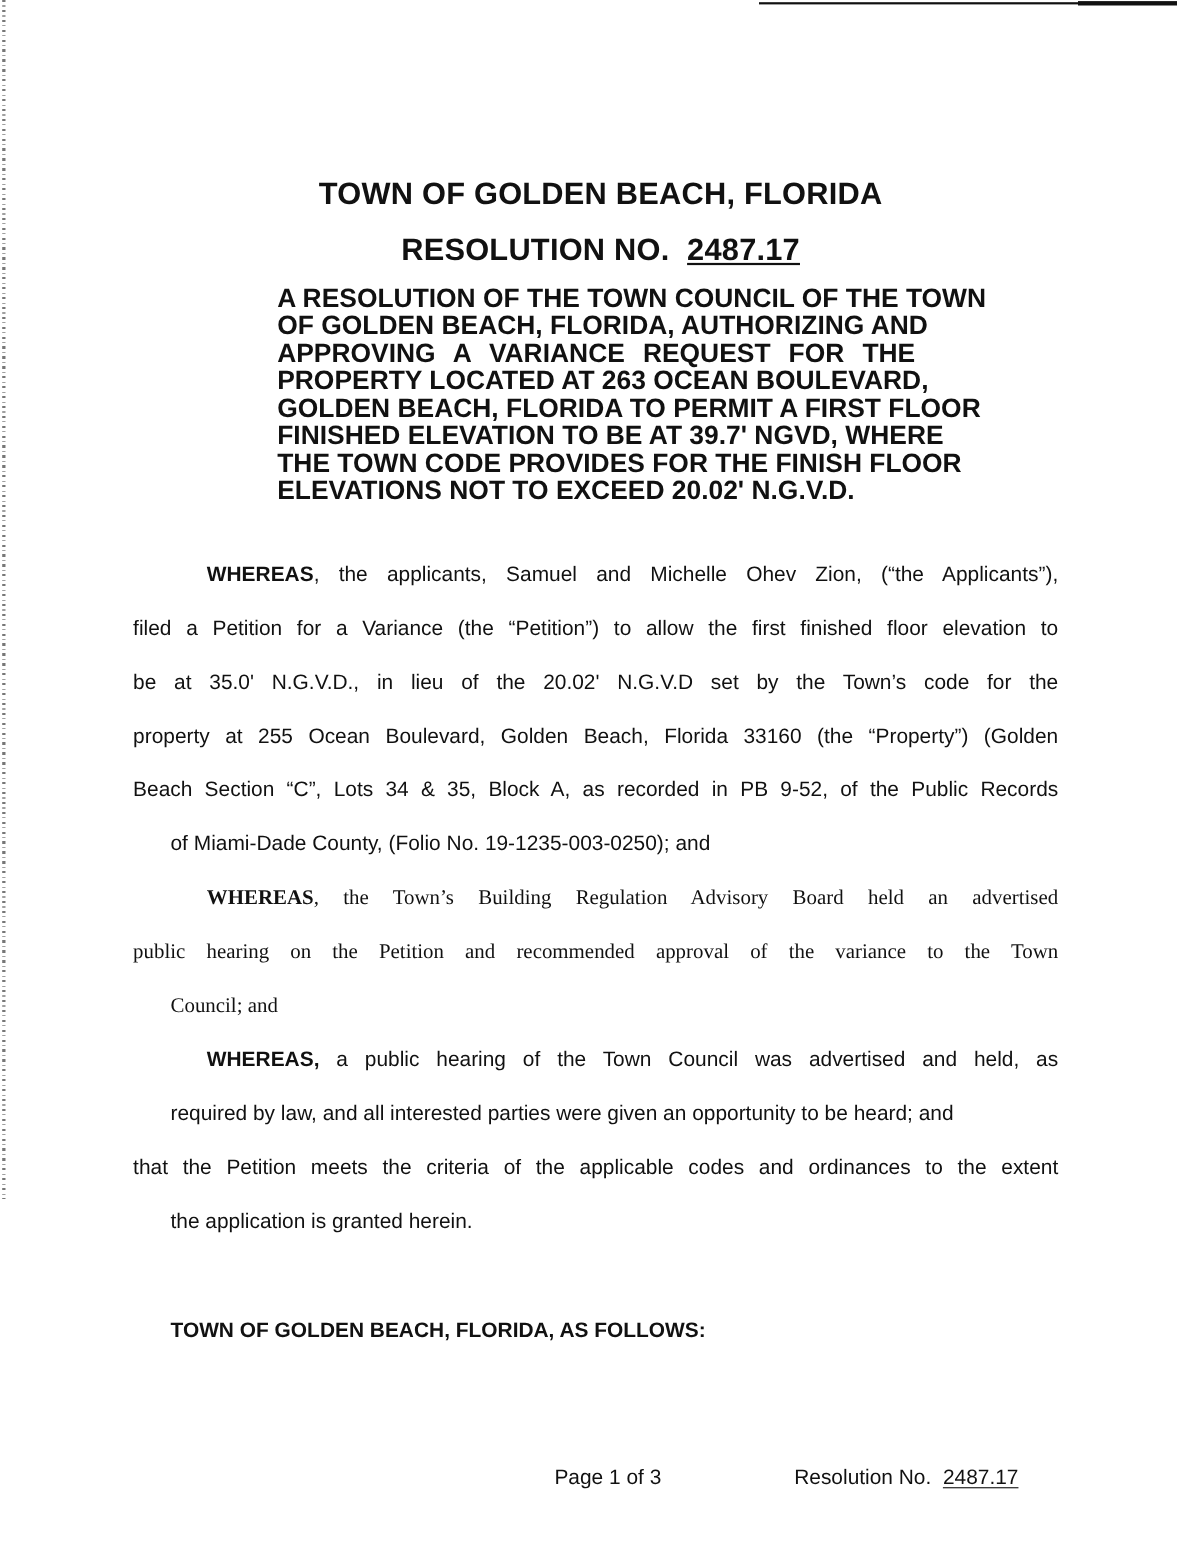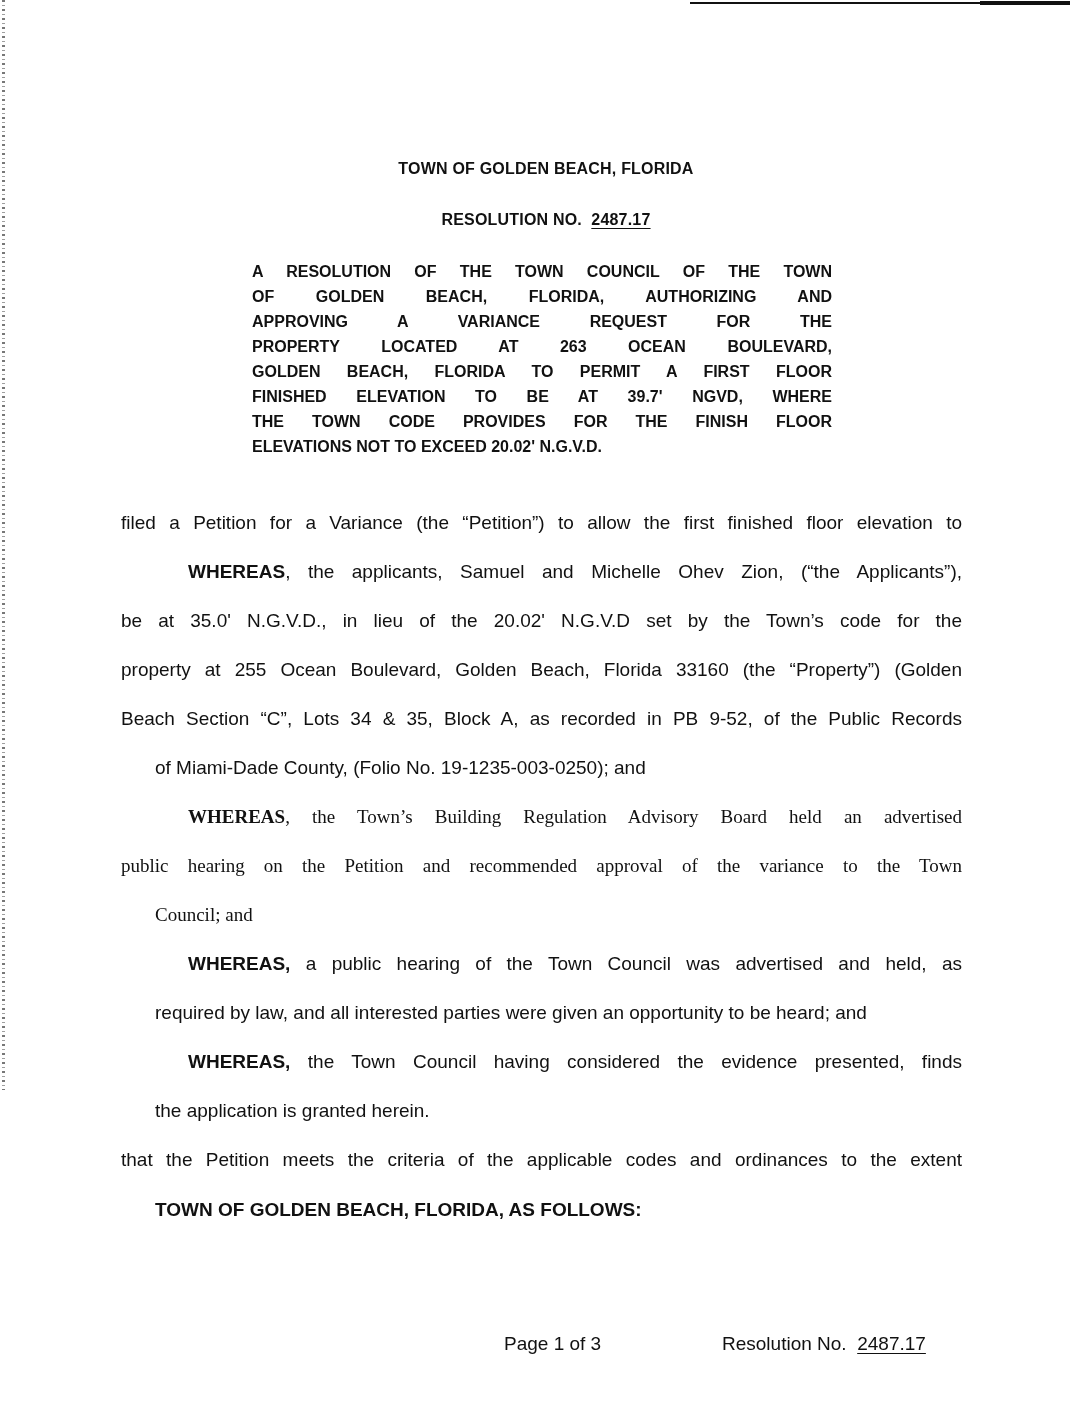--- a/index.html
+++ b/index.html
@@ -45,34 +45,34 @@
       width: 90px;
       height: 4px;
       background: #111;
     }
     .heading {
       position: absolute;
       left: 0;
       width: 1092px;
       text-align: center;
       font-weight: bold;
-      font-size: 16px;
+      font-size: 28px;
       letter-spacing: 0.2px;
     }
     .heading.title { top: 160px; }
     .heading.resno { top: 211px; }
     .underline { text-decoration: underline; text-underline-offset: 3px; }
 
     .caption {
       position: absolute;
       left: 252px;
       top: 259px;
       width: 580px;
       font-weight: bold;
-      font-size: 16px;
+      font-size: 24px;
       line-height: 25px;
       text-align: justify;
       text-align-last: left;
     }
     .caption .line {
       display: block;
       text-align: justify;
       text-align-last: justify;
       white-space: nowrap;
     }
@@ -130,43 +130,42 @@
   <span class="line">OF GOLDEN BEACH, FLORIDA, AUTHORIZING AND</span>
   <span class="line">APPROVING A VARIANCE REQUEST FOR THE</span>
   <span class="line">PROPERTY LOCATED AT 263 OCEAN BOULEVARD,</span>
   <span class="line">GOLDEN BEACH, FLORIDA TO PERMIT A FIRST FLOOR</span>
   <span class="line">FINISHED ELEVATION TO BE AT 39.7' NGVD, WHERE</span>
   <span class="line">THE TOWN CODE PROVIDES FOR THE FINISH FLOOR</span>
   <span class="line last">ELEVATIONS NOT TO EXCEED 20.02' N.G.V.D.</span>
 </div>
 
 <div class="body-text p1">
+  <span class="body-line indent"><span class="bold">WHEREAS</span><span>, the applicants, Samuel and Michelle Ohev Zion, (“the Applicants”),</span></span>
   <span class="body-line">filed a Petition for a Variance (the “Petition”) to allow the first finished floor elevation to</span>
-  <span class="body-line indent"><span class="bold">WHEREAS</span><span>, the applicants, Samuel and Michelle Ohev Zion, (“the Applicants”),</span></span>
   <span class="body-line">be at 35.0' N.G.V.D., in lieu of the 20.02' N.G.V.D set by the Town’s code for the</span>
   <span class="body-line">property at 255 Ocean Boulevard, Golden Beach, Florida 33160 (the “Property”) (Golden</span>
   <span class="body-line">Beach Section “C”, Lots 34 &amp; 35, Block A, as recorded in PB 9-52, of the Public Records</span>
   <span class="body-line last">of Miami-Dade County, (Folio No. 19-1235-003-0250); and</span>
 </div>
 
 <div class="body-text p2">
   <span class="body-line indent"><span class="bold">WHEREAS</span><span>, the Town’s Building Regulation Advisory Board held an advertised</span></span>
   <span class="body-line">public hearing on the Petition and recommended approval of the variance to the Town</span>
   <span class="body-line last">Council; and</span>
 </div>
 
 <div class="body-text p3">
   <span class="body-line indent"><span class="bold">WHEREAS,</span><span> a public hearing of the Town Council was advertised and held, as</span></span>
   <span class="body-line last">required by law, and all interested parties were given an opportunity to be heard; and</span>
 </div>
 
 <div class="body-text p4">
-  <span class="body-line indent"><span class="bold">WHEREAS,</span><span> the Town Council having considered the evidence presented, finds</span></span>
+  <span class="body-line">that the Petition meets the criteria of the applicable codes and ordinances to the extent</span>
   <span class="body-line last">the application is granted herein.</span>
-  <span class="body-line">that the Petition meets the criteria of the applicable codes and ordinances to the extent</span>
 </div>
 
 <div class="body-text p5">
   <span class="body-line last">TOWN OF GOLDEN BEACH, FLORIDA, AS FOLLOWS:</span>
 </div>
 
 <div class="footer page">Page 1 of 3</div>
 <div class="footer res">
   <span>Resolution No.</span>&nbsp;
   <span class="underline">2487.17</span>

